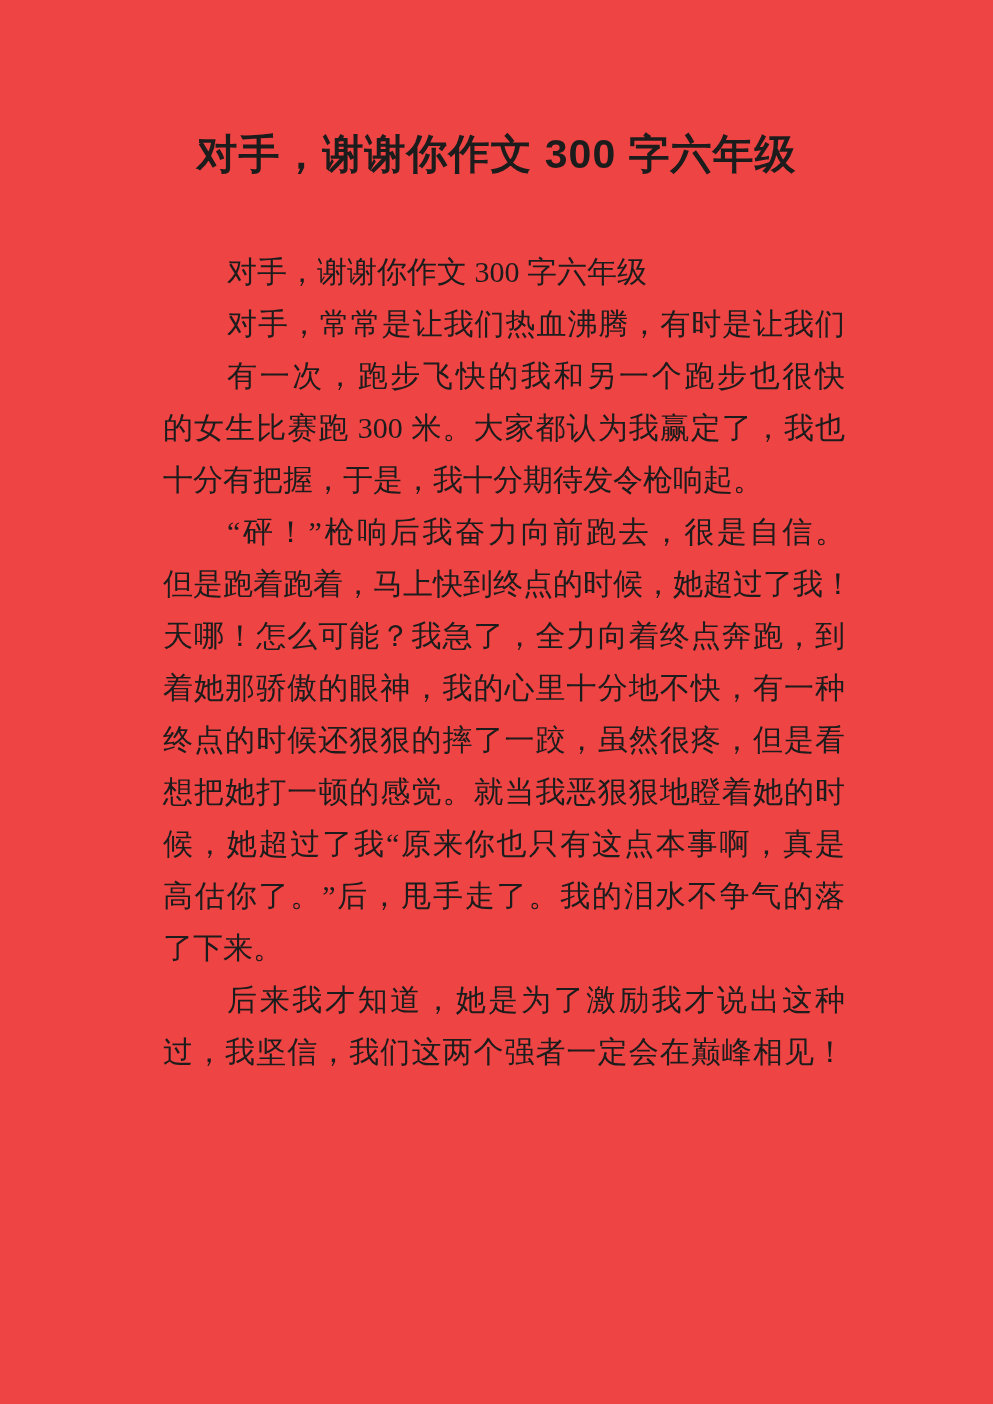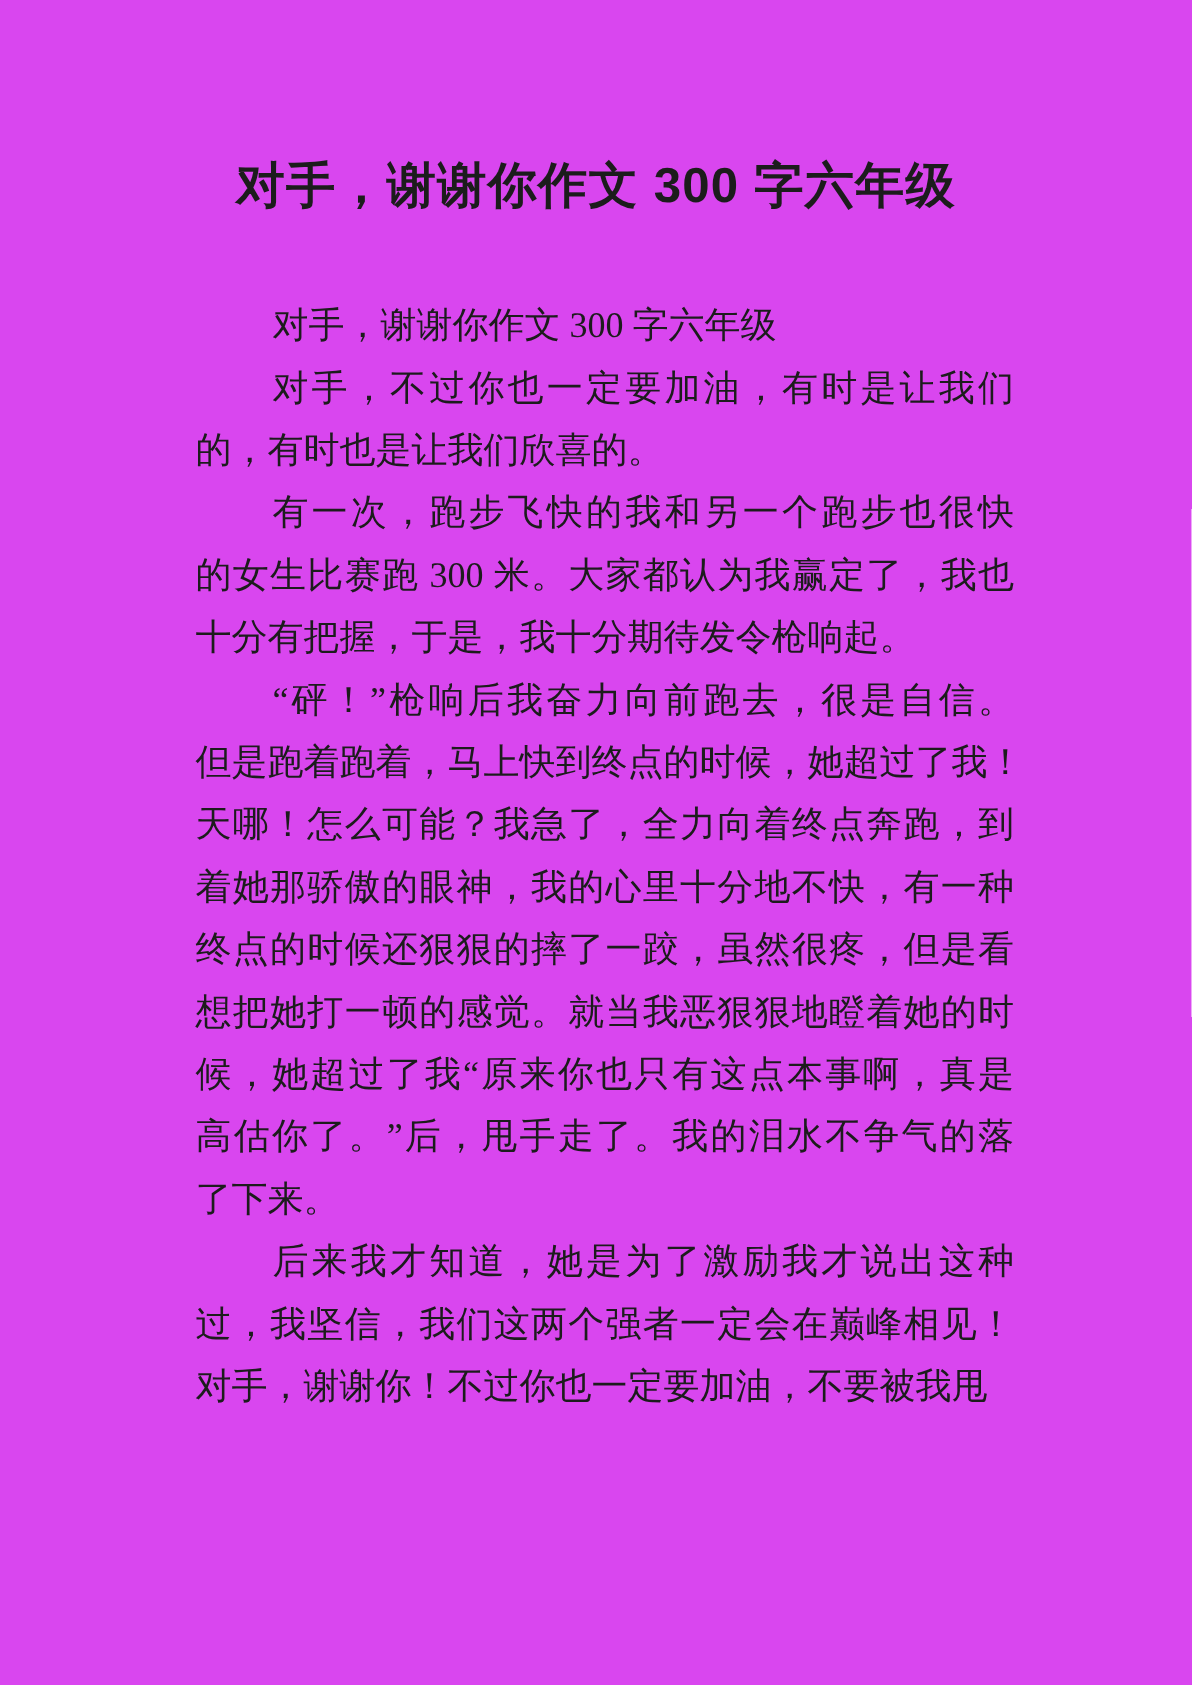--- a/index.html
+++ b/index.html
@@ -4,21 +4,21 @@
 <style>
   html, body {
     margin: 0;
     padding: 0;
     background: #ffffff;
   }
   .page {
     position: relative;
     width: 993px;
     height: 1404px;
-    background: #d946ef;
+    background: #ef4444;
     overflow: hidden;
     color: #1c1c1c;
   }
   .title {
     position: absolute;
     top: 124px;
     left: 0;
     width: 100%;
     margin: 0;
     text-align: center;
@@ -55,31 +55,29 @@
 </style>
 </head>
 <body>
 
 <div class="page">
   <h1 class="title">对手，谢谢你作文 300 字六年级</h1>
 
   <div class="body-text">
 
   <div class="line para-first para-last">对手，谢谢你作文 300 字六年级</div>
-      <div class="line para-first">对手，不过你也一定要加油，有时是让我们</div>
-      <div class="line para-last">的，有时也是让我们欣喜的。</div>
+      <div class="line para-first">对手，常常是让我们热血沸腾，有时是让我们</div>
       <div class="line para-first">有一次，跑步飞快的我和另一个跑步也很快</div>
       <div class="line">的女生比赛跑 300 米。大家都认为我赢定了，我也</div>
       <div class="line para-last">十分有把握，于是，我十分期待发令枪响起。</div>
       <div class="line para-first">“砰！”枪响后我奋力向前跑去，很是自信。</div>
       <div class="line">但是跑着跑着，马上快到终点的时候，她超过了我！</div>
       <div class="line">天哪！怎么可能？我急了，全力向着终点奔跑，到</div>
       <div class="line">着她那骄傲的眼神，我的心里十分地不快，有一种</div>
       <div class="line">终点的时候还狠狠的摔了一跤，虽然很疼，但是看</div>
       <div class="line">想把她打一顿的感觉。就当我恶狠狠地瞪着她的时</div>
       <div class="line">候，她超过了我“原来你也只有这点本事啊，真是</div>
       <div class="line">高估你了。”后，甩手走了。我的泪水不争气的落</div>
       <div class="line para-last">了下来。</div>
       <div class="line para-first">后来我才知道，她是为了激励我才说出这种</div>
       <div class="line">过，我坚信，我们这两个强者一定会在巅峰相见！</div>
-      <div class="line para-last">对手，谢谢你！不过你也一定要加油，不要被我甩</div>
     </div>
 </div>
 
 </body></html>

